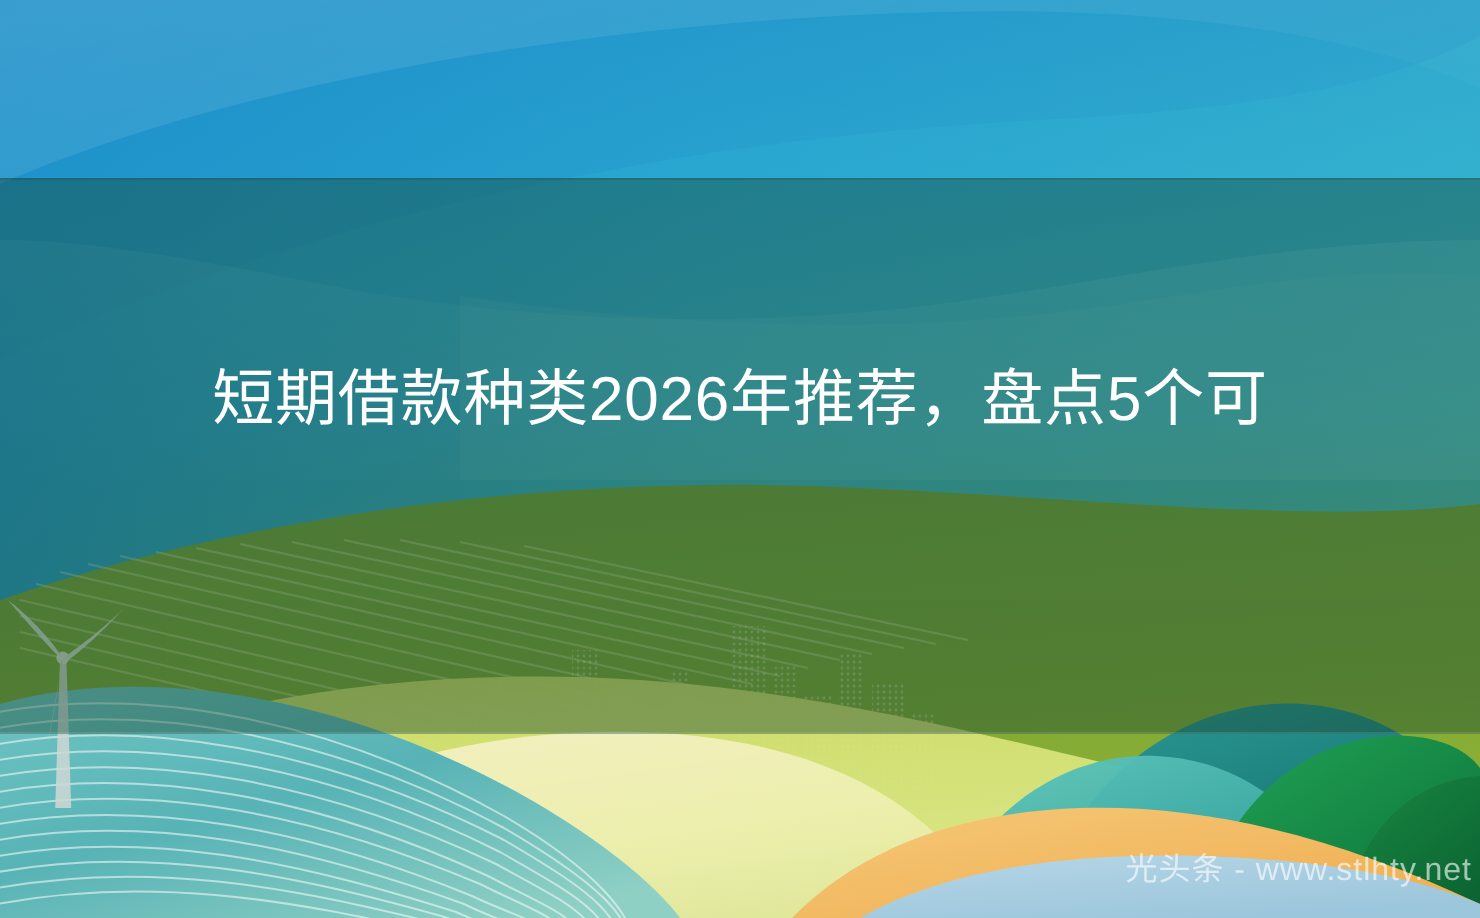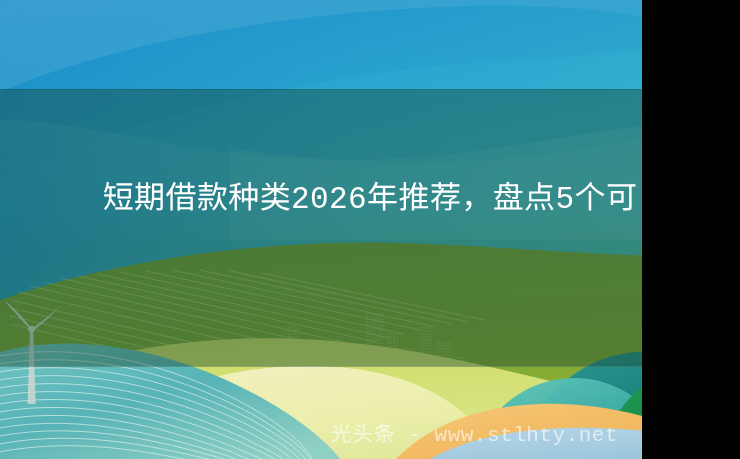--- a/index.html
+++ b/index.html
@@ -3,24 +3,24 @@
 <meta charset="utf-8">
 <title>Article Cover Banner</title>
 <style>
   html, body {
     margin: 0;
     padding: 0;
     background: #000;
   }
   #banner {
     position: relative;
-    width: 642px;
+    width: 740px;
     height: 459px;
     overflow: hidden;
-    font-family: Liberation Mono, monospace;
+    font-family: Liberation Sans, sans-serif;
     user-select: none;
   }
 
   
   .layer {
     position: absolute;
     left: 0;
     top: 0;
     width: 740px;
     height: 459px;
@@ -47,24 +47,24 @@
     letter-spacing: 0.4px;
     font-weight: 400;
     text-rendering: optimizeLegibility;
     z-index: 40;
   }
   #headline .hl-line { display: block; white-space: nowrap; }
 
   
   #watermark {
     position: absolute;
-    right: 24px;
+    right: 4px;
     bottom: 8px;
     color: rgba(255,255,255,0.62);
-    font-size: 21px;
+    font-size: 16px;
     line-height: 30px;
     letter-spacing: 0.5px;
     white-space: nowrap;
     z-index: 50;
   }
 </style>
 </head>
 <body>
 
 <div id="banner">

